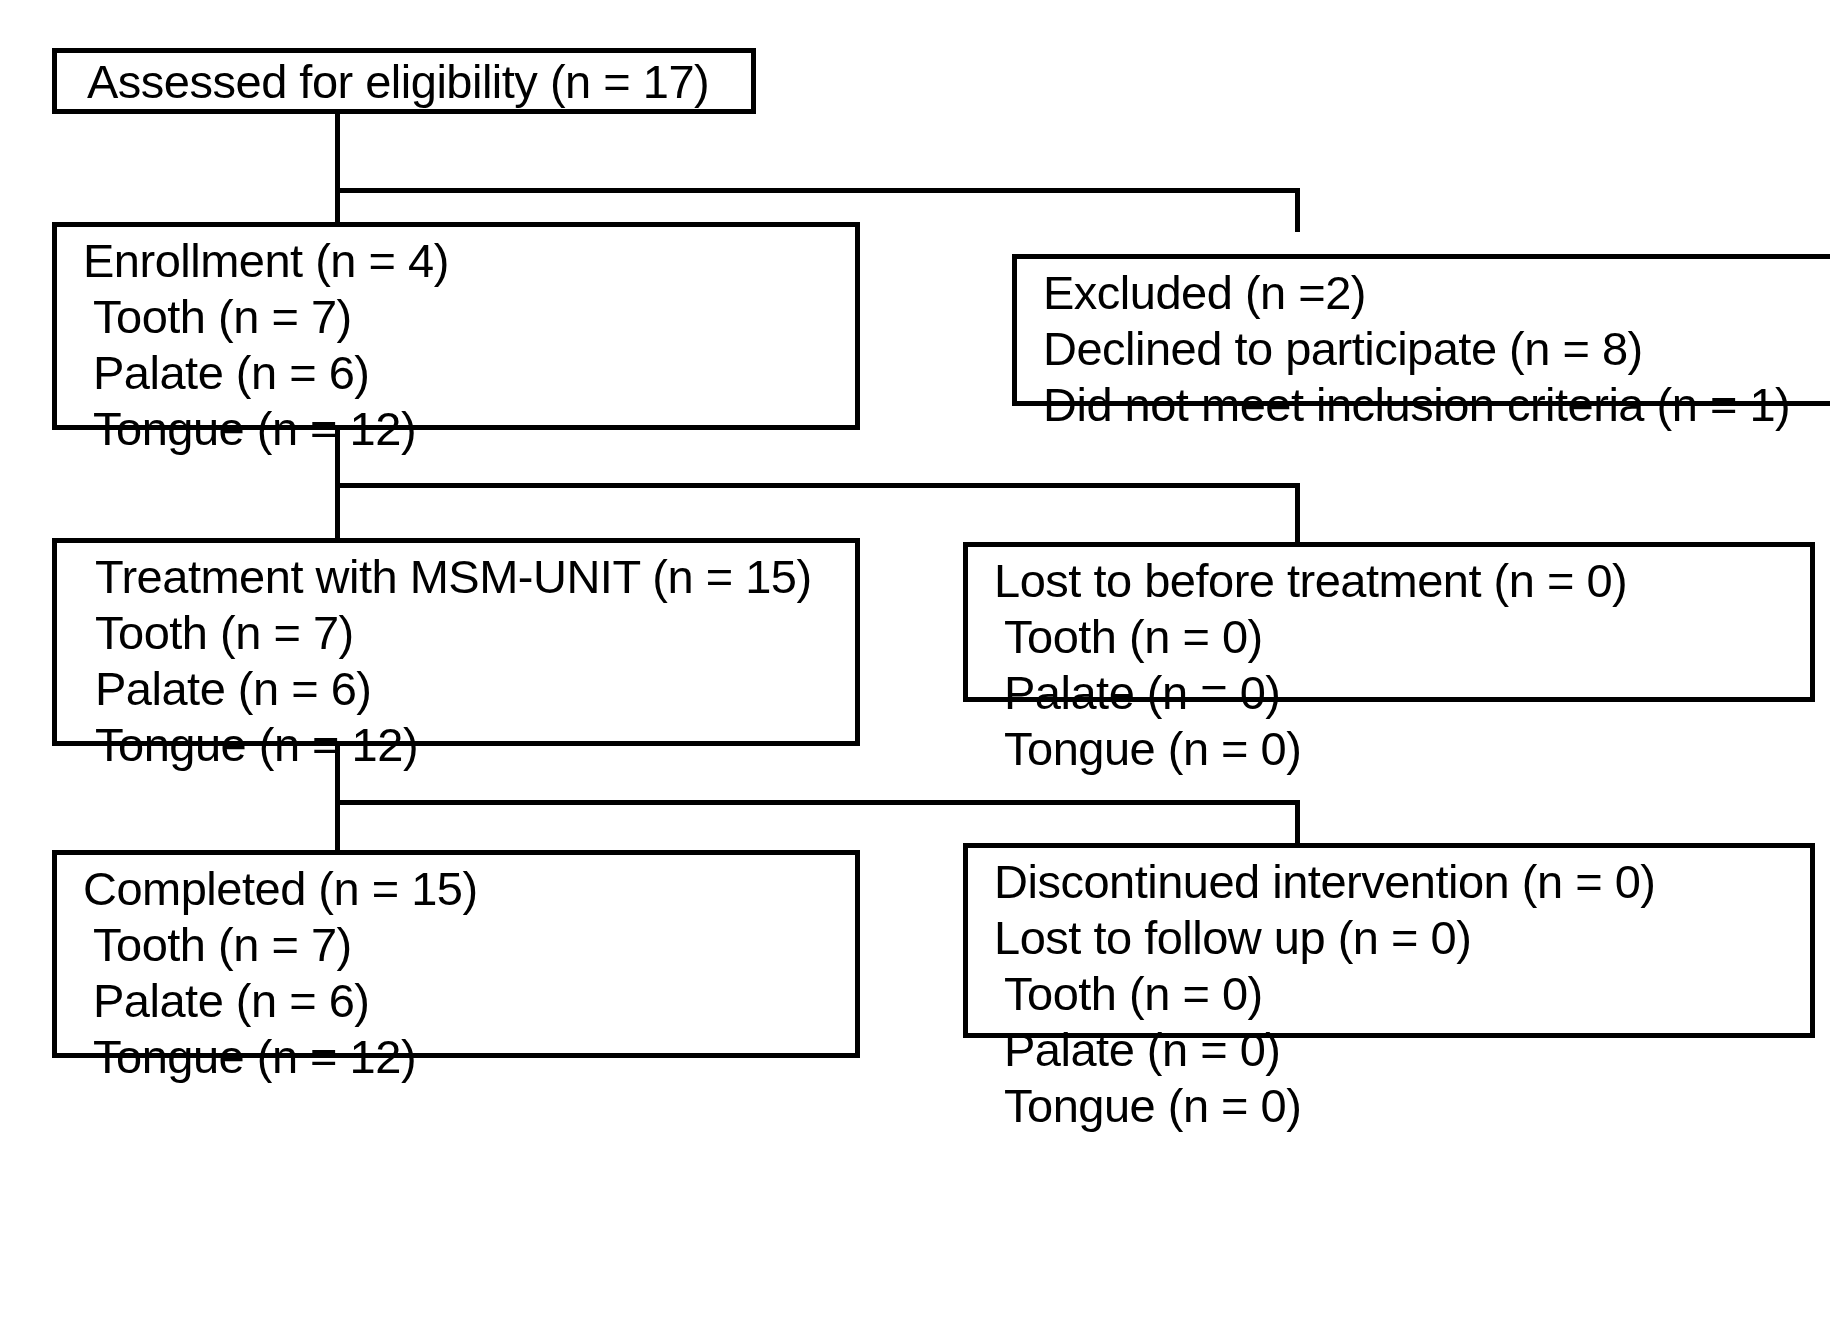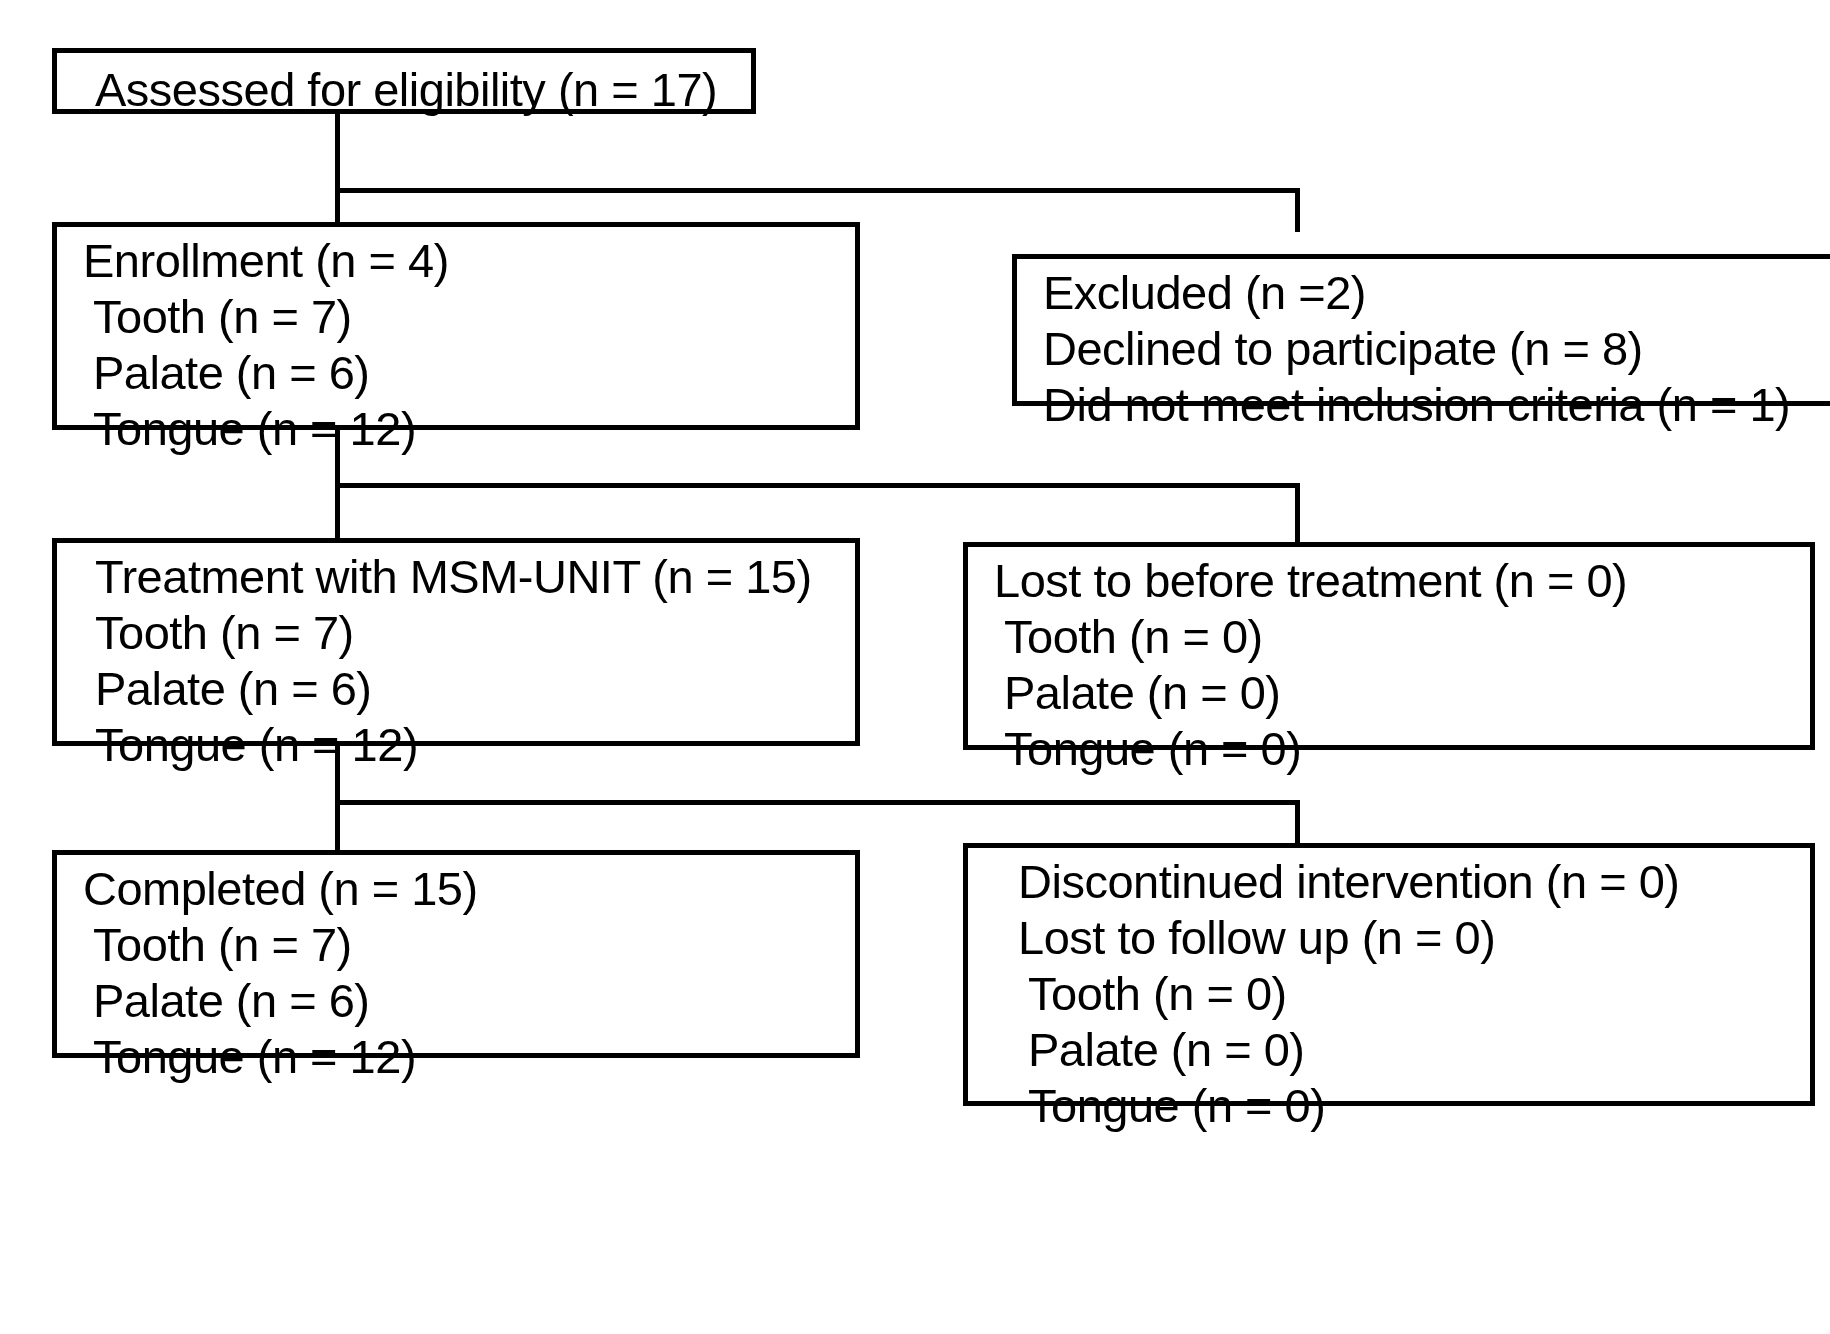--- a/index.html
+++ b/index.html
@@ -54,21 +54,21 @@
 
   <div class="conn vline" style="left:335px;top:428px;height:110px;"></div>
   <div class="conn hline" style="left:335px;top:483px;width:965px;"></div>
   <div class="conn vline" style="left:1295px;top:483px;height:62px;"></div>
 
   <div class="conn vline" style="left:335px;top:745px;height:110px;"></div>
   <div class="conn hline" style="left:335px;top:800px;width:965px;"></div>
   <div class="conn vline" style="left:1295px;top:800px;height:45px;"></div>
 
   <div class="node single" style="left:52px;top:48px;width:704px;height:66px;">
-    <span class="lines" style="padding:8px;">
+    <span class="lines" style="padding:0;">
       <span class="line">Assessed for eligibility (n = 17)</span>
     </span>
   </div>
 
   <div class="node" style="left:52px;top:222px;width:808px;height:208px;">
     <span class="lines">
       <span class="line title">Enrollment (n = 4)</span>
       <span class="line sub">Tooth (n = 7)</span>
       <span class="line sub">Palate (n = 6)</span>
       <span class="line sub">Tongue (n = 12)</span>
@@ -85,39 +85,39 @@
 
   <div class="node" style="left:52px;top:538px;width:808px;height:208px;">
     <span class="lines">
       <span class="line sub2">Treatment with MSM-UNIT (n = 15)</span>
       <span class="line sub2">Tooth (n = 7)</span>
       <span class="line sub2">Palate (n = 6)</span>
       <span class="line sub2">Tongue (n = 12)</span>
     </span>
   </div>
 
-  <div class="node" style="left:963px;top:542px;width:852px;height:208px;">
+  <div class="node" style="left:963px;top:542px;width:852px;height:160px;">
     <span class="lines">
       <span class="line title">Lost to before treatment (n = 0)</span>
       <span class="line sub">Tooth (n = 0)</span>
       <span class="line sub">Palate (n = 0)</span>
       <span class="line sub">Tongue (n = 0)</span>
     </span>
   </div>
 
   <div class="node" style="left:52px;top:850px;width:808px;height:208px;">
     <span class="lines">
       <span class="line title">Completed (n = 15)</span>
       <span class="line sub">Tooth (n = 7)</span>
       <span class="line sub">Palate (n = 6)</span>
       <span class="line sub">Tongue (n = 12)</span>
     </span>
   </div>
 
-  <div class="node" style="left:963px;top:843px;width:852px;height:263px;padding-left:24px;">
+  <div class="node" style="left:963px;top:843px;width:852px;height:195px;">
     <span class="lines">
       <span class="line title">Discontinued intervention (n = 0)</span>
       <span class="line title">Lost to follow up (n = 0)</span>
       <span class="line sub">Tooth (n = 0)</span>
       <span class="line sub">Palate (n = 0)</span>
       <span class="line sub">Tongue (n = 0)</span>
     </span>
   </div>
 
 </div>

